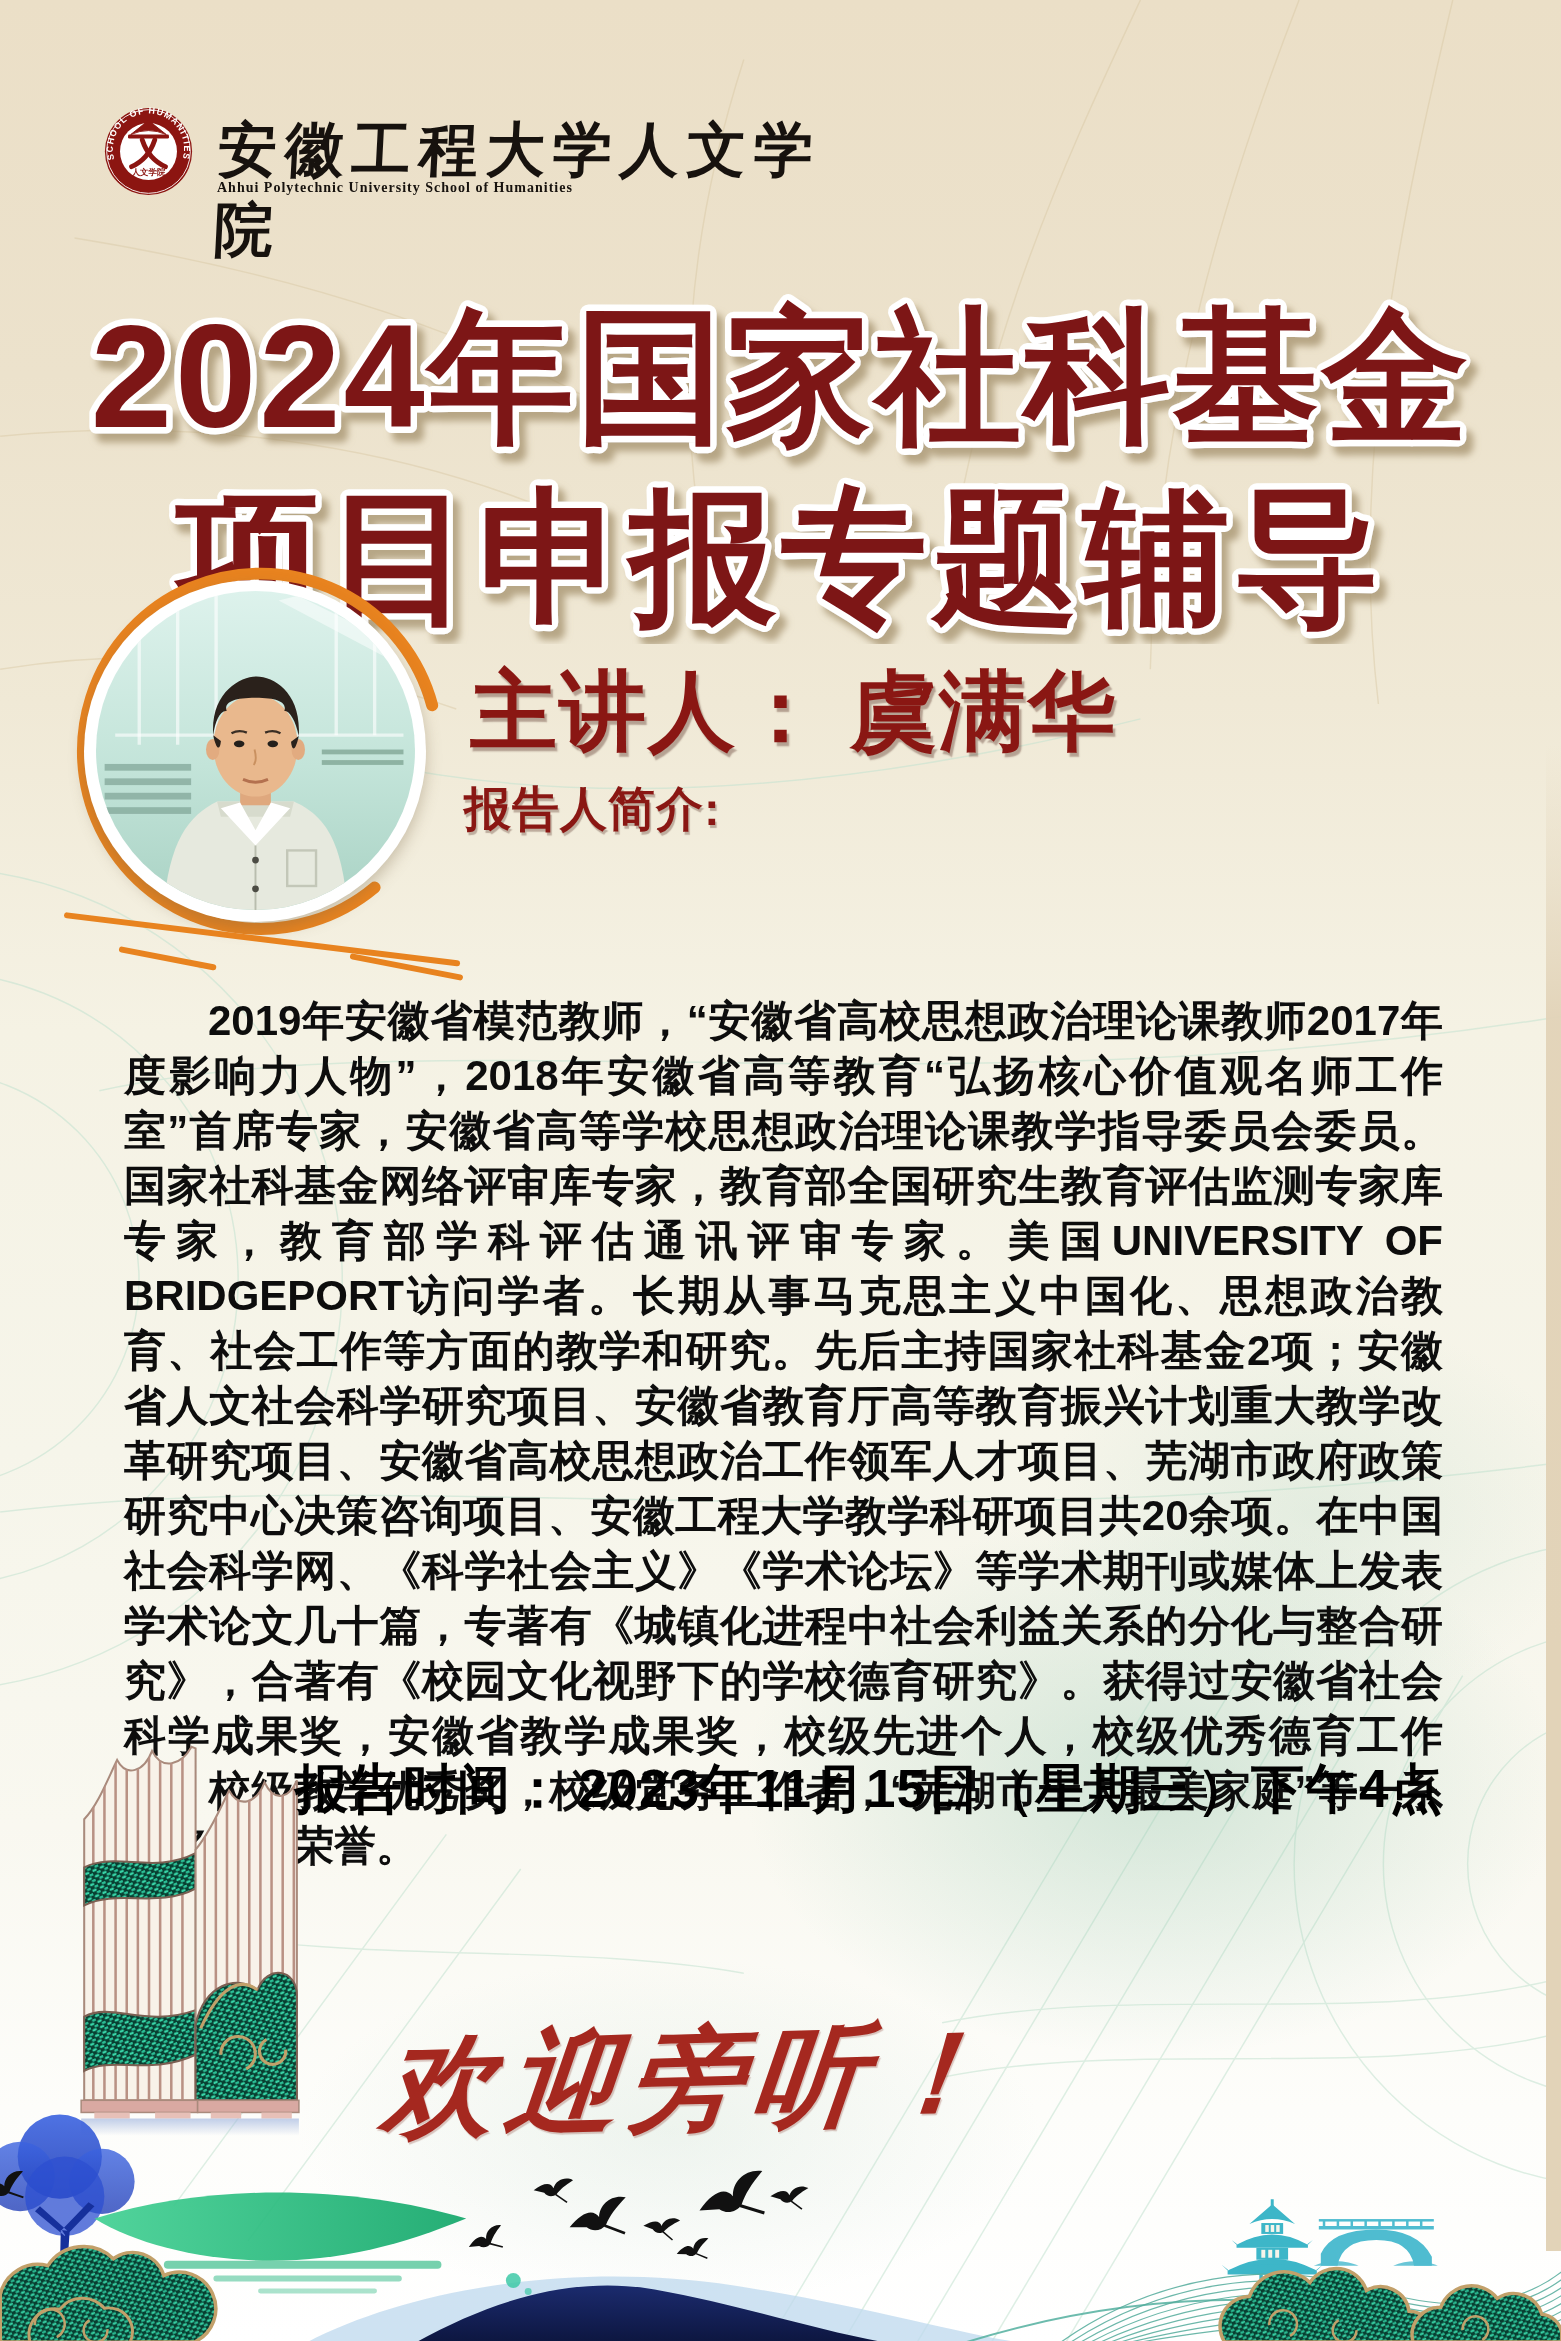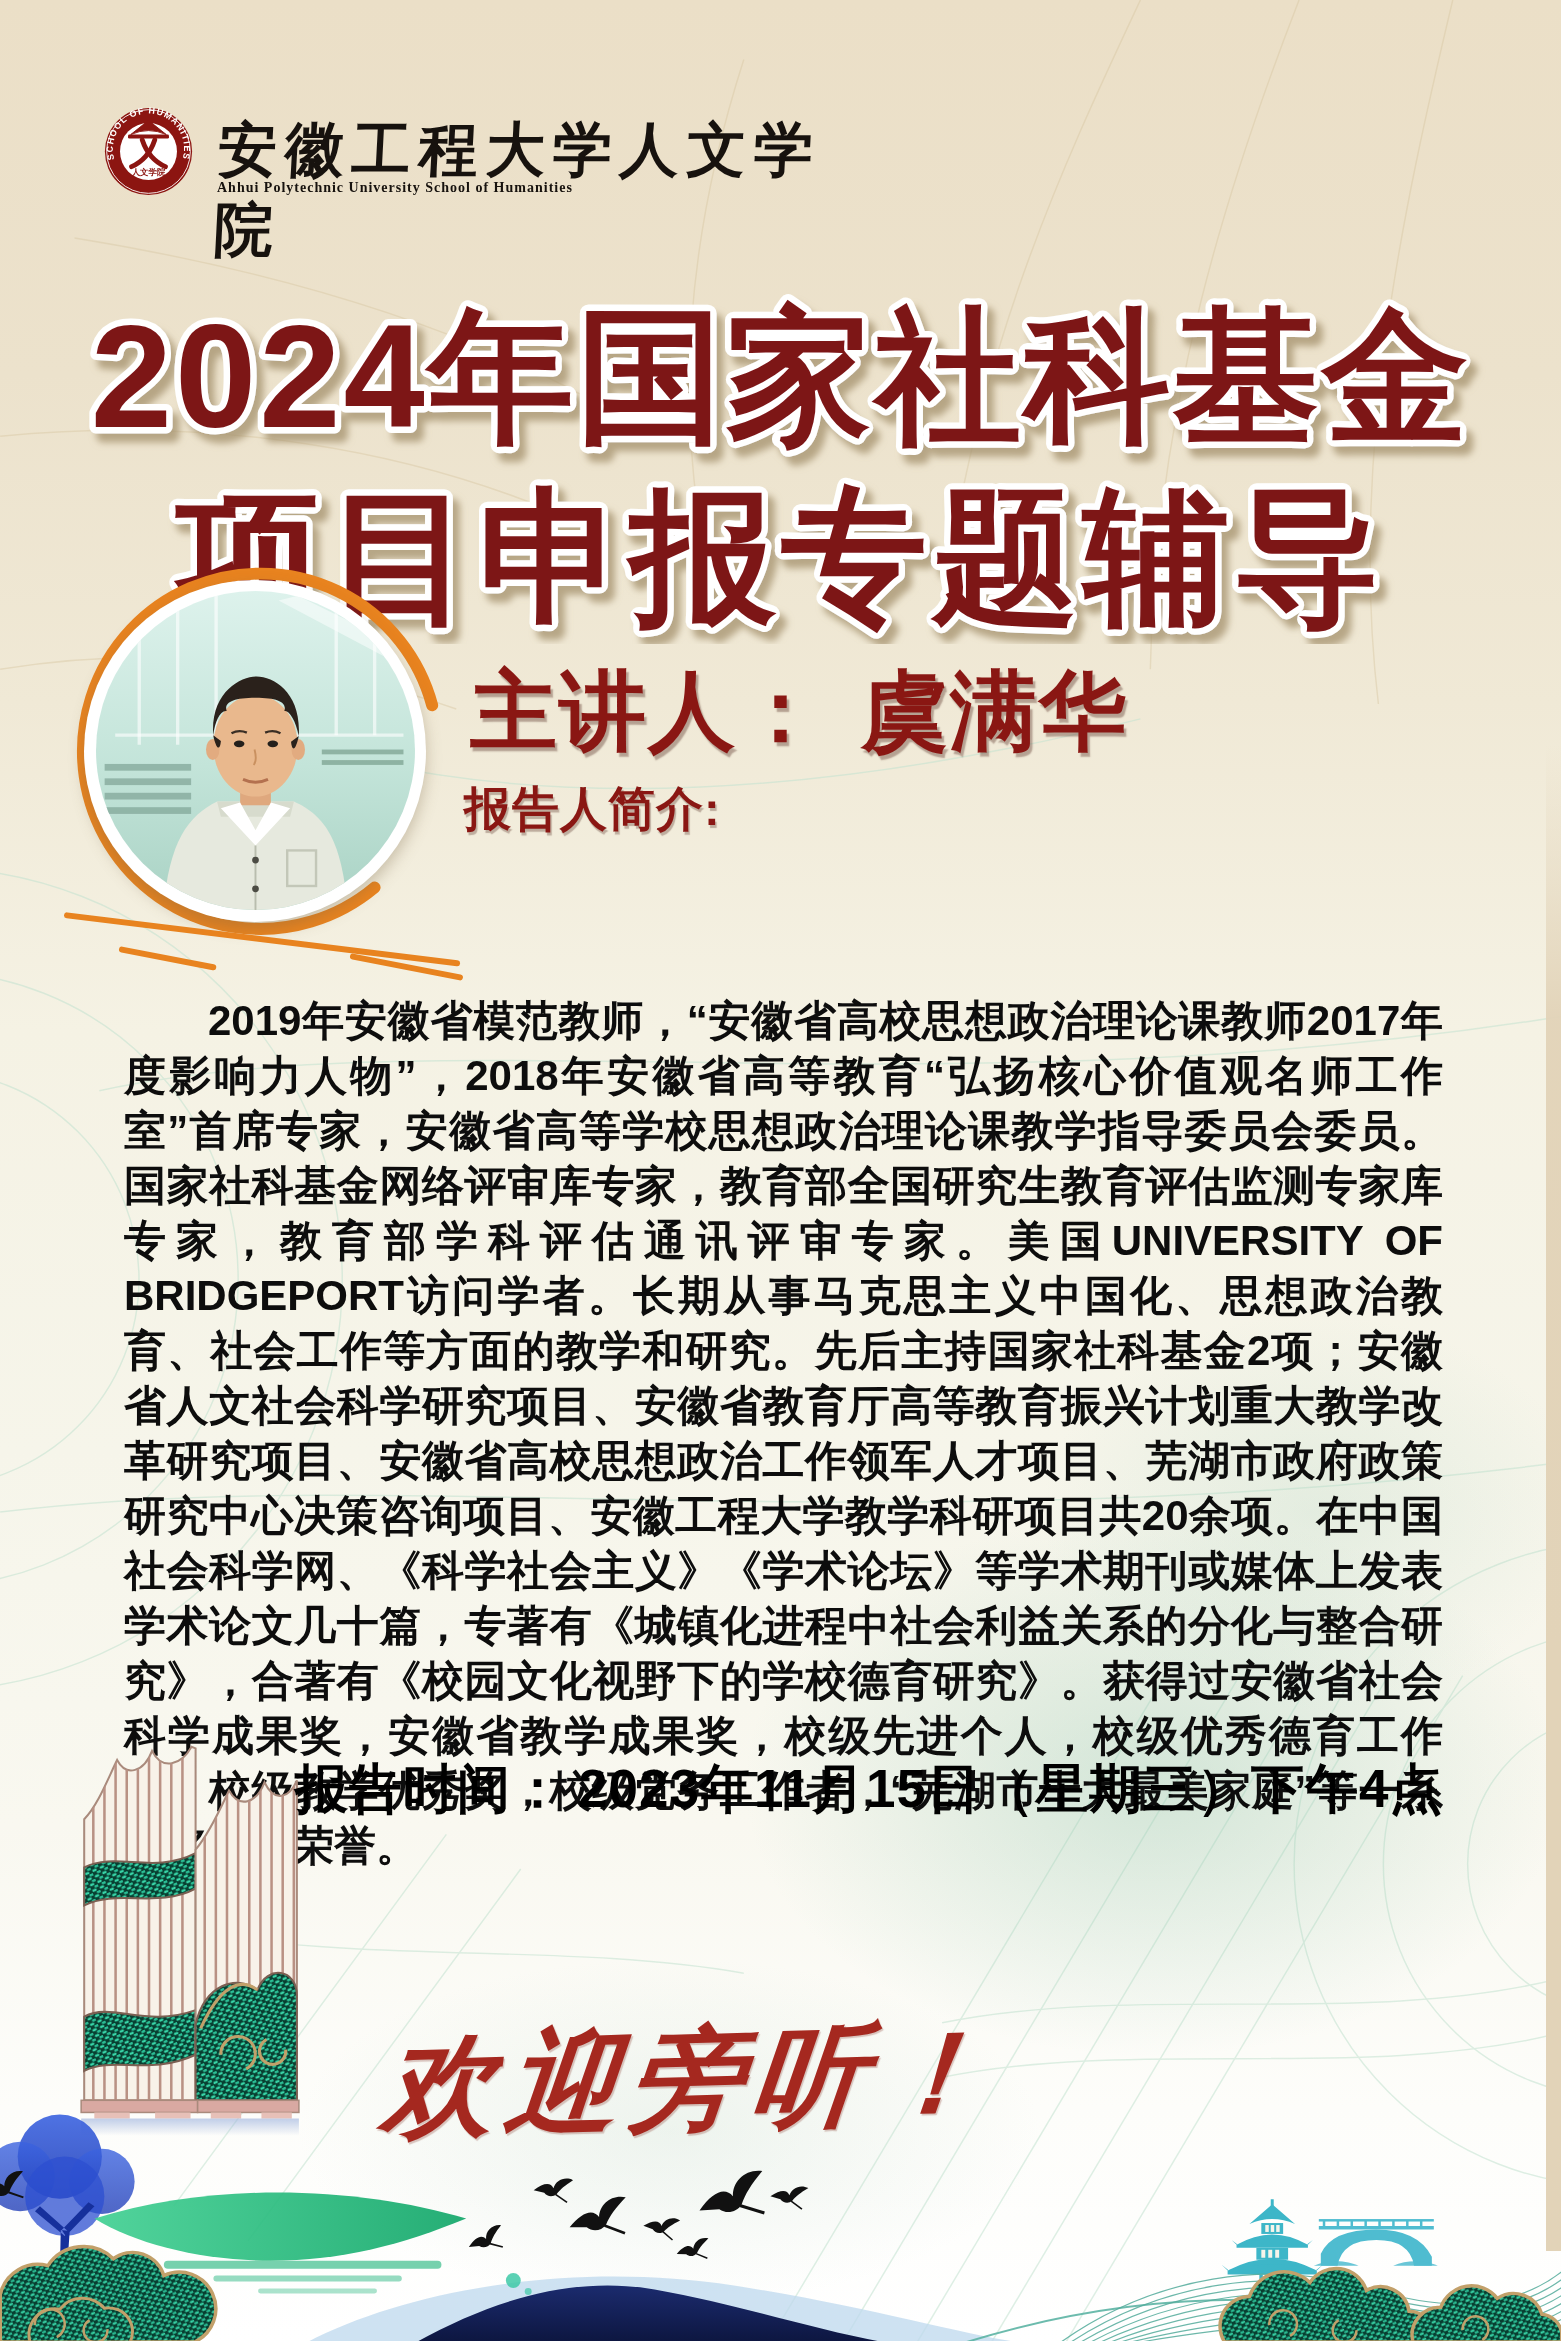--- a/index.html
+++ b/index.html
@@ -8,21 +8,21 @@
     background:linear-gradient(180deg,#ebdfc7 0%,#ece2cc 16%,#f0e9d6 30%,#f5f2e4 44%,#f6f5ea 62%,#f9f8f0 78%,#fdfdfa 90%,#ffffff 100%);
     font-family:"Liberation Sans", sans-serif;
   }
   .abs{position:absolute;}
   svg{display:block;}
   
   .cn-name{font-family:"Liberation Serif", serif;font-weight:bold;font-size:59px;color:#17120e;letter-spacing:8px;transform:skewX(-3deg);}
   .en-name{font-family:"Liberation Serif", serif;font-weight:bold;font-size:14px;color:#17120e;letter-spacing:1px;}
   
   .speaker-line{font-size:87px;font-weight:900;color:#8a1713;text-shadow:2.5px 3.5px 1.5px rgba(70,25,18,.35);letter-spacing:2px;white-space:nowrap;}
-  .speaker-line .name{margin-left:35px;}
+  .speaker-line .name{margin-left:24px;}
   .bio-heading{font-size:47px;font-weight:900;color:#8a1713;text-shadow:1.5px 2.5px 1px rgba(70,25,18,.3);letter-spacing:1px;}
   .bio-intro{font-size:38px;font-weight:700;color:#0d0d0d;line-height:56px;white-space:nowrap;}
   .bio-intro .l1{padding-left:47px;}
   .bio-para{font-size:42px;font-weight:700;color:#0d0d0d;line-height:55px;text-align:justify;text-indent:84px;}
   
   .detail-row{font-size:53px;font-weight:900;color:#000;white-space:nowrap;letter-spacing:1px;}
   .detail-row .lab{margin-right:13px;}
   
   .welcome{font-size:112px;font-weight:bold;font-style:italic;color:#a5281f;letter-spacing:11px;transform:skewX(-7deg) rotate(-1.5deg);text-shadow:1.5px 2px 1px rgba(120,30,20,.25);white-space:nowrap;}
   

